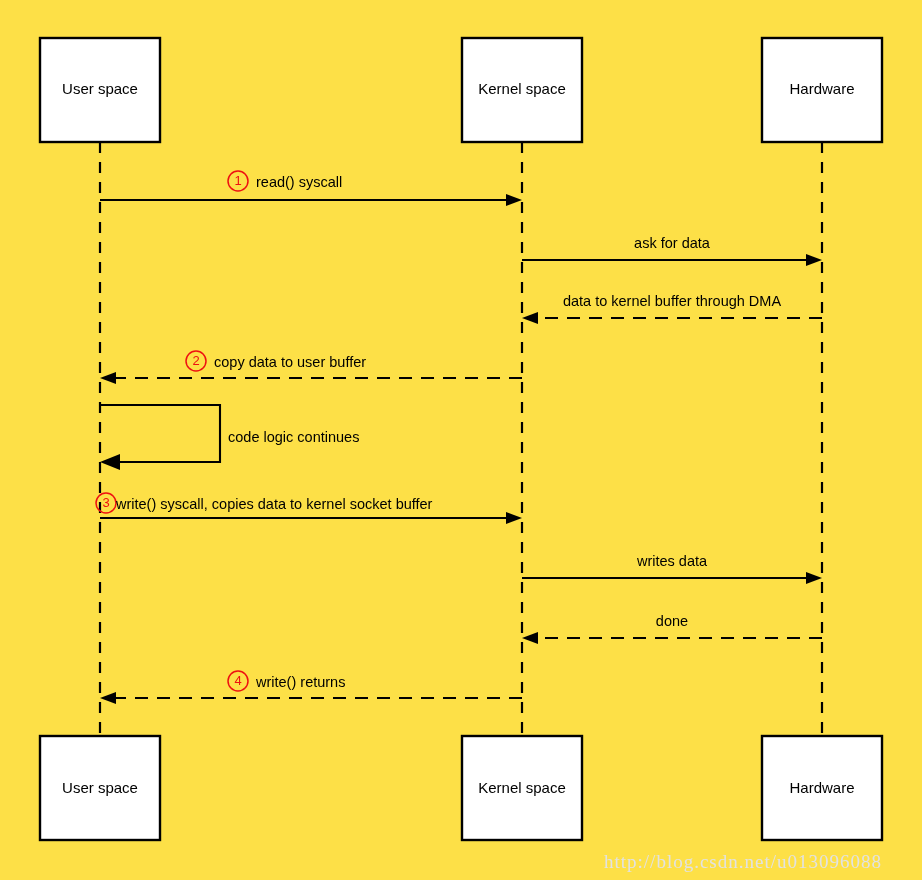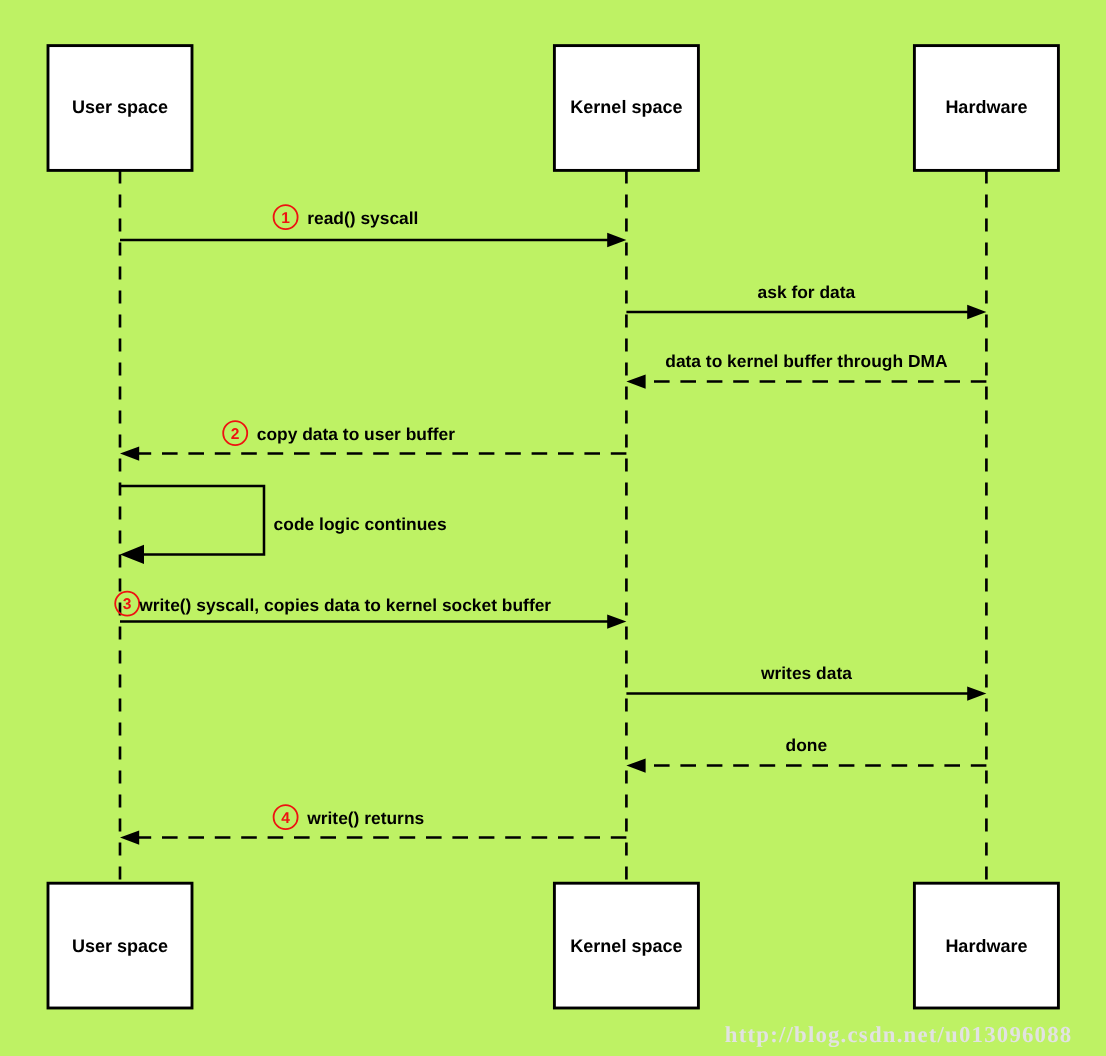--- a/index.html
+++ b/index.html
@@ -8,23 +8,22 @@
     padding: 0;
     background: #ffffff;
   }
   body {
     font-family: "Liberation Sans", sans-serif;
   }
   #diagram-root {
     position: relative;
     width: 922px;
     height: 880px;
-    background: #bef264;
+    background: #fde047;
     overflow: hidden;
-    font-weight: bold;
   }
   #diagram-svg {
     position: absolute;
     left: 0;
     top: 0;
     width: 922px;
     height: 880px;
     display: block;
   }
   .lifeline-box {

